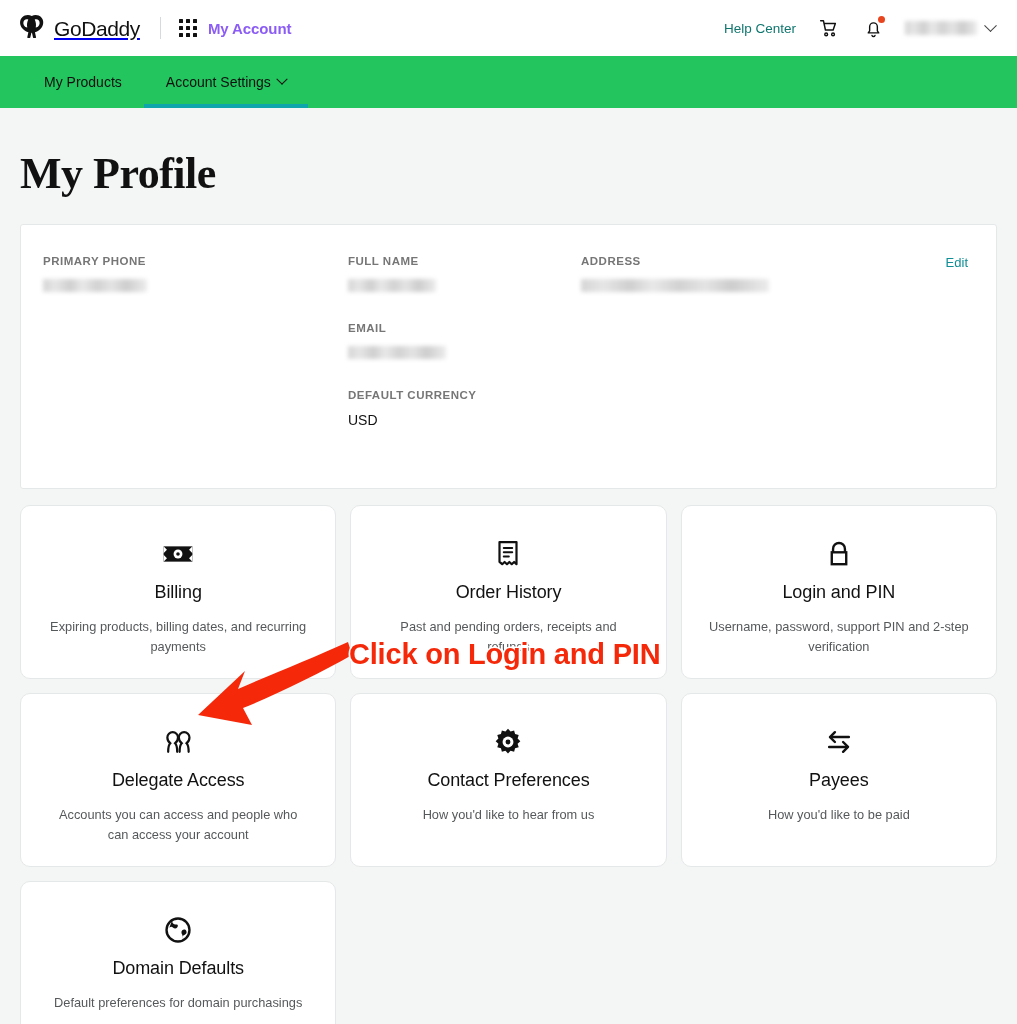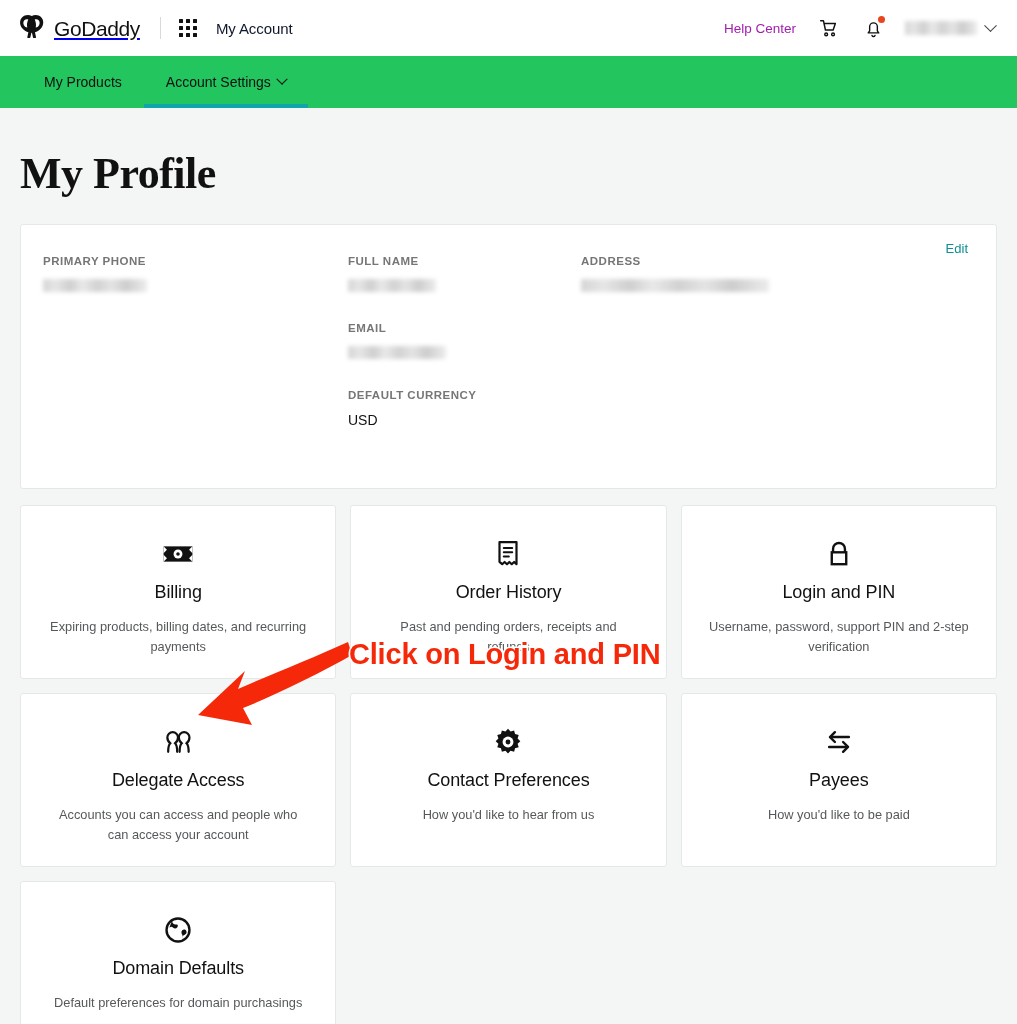--- a/index.html
+++ b/index.html
@@ -60,36 +60,35 @@
   .waffle i {
     display: block;
     width: 4px;
     height: 4px;
     background: #111111;
     border-radius: 0.5px;
   }
 
   .my-account-label {
     font-size: 15px;
-    font-weight: normal;
-    color: #0f172a;
+    font-weight: bold;
+    color: #8b5cf6;
     letter-spacing: -0.1px;
-    margin-left: 8px;
   }
 
   .topbar-right {
     margin-left: auto;
     display: flex;
     align-items: center;
     gap: 19px;
   }
 
   .help-center {
     font-size: 13.5px;
-    color: #a21caf;
+    color: #0f766e;
     text-decoration: none;
   }
 
   .icon-btn {
     position: relative;
     display: flex;
     align-items: center;
     justify-content: center;
     width: 26px;
     height: 26px;
@@ -213,39 +212,39 @@
     color: #111111;
   }
 
   .redact-name    { width: 88px;  height: 13px; }
   .redact-phone   { width: 104px; height: 13px; }
   .redact-address { width: 188px; height: 13px; }
   .redact-email   { width: 98px;  height: 13px; }
 
   .edit-link {
     position: absolute;
-    top: 16px;
+    top: 30px;
     right: 28px;
     font-size: 13px;
     color: #0e8f96;
     text-decoration: none;
   }
 
   
   .tiles {
     display: grid;
     grid-template-columns: repeat(3, 1fr);
     gap: 14px;
     margin-top: 16px;
   }
 
   .tile {
     background: #ffffff;
     border: 1px solid #e5e8e9;
-    border-radius: 3px;
+    border-radius: 10px;
     height: 174px;
     padding: 28px 22px 0 22px;
     display: flex;
     flex-direction: column;
     align-items: center;
     text-align: center;
     cursor: pointer;
   }
 
   .tile.empty {

